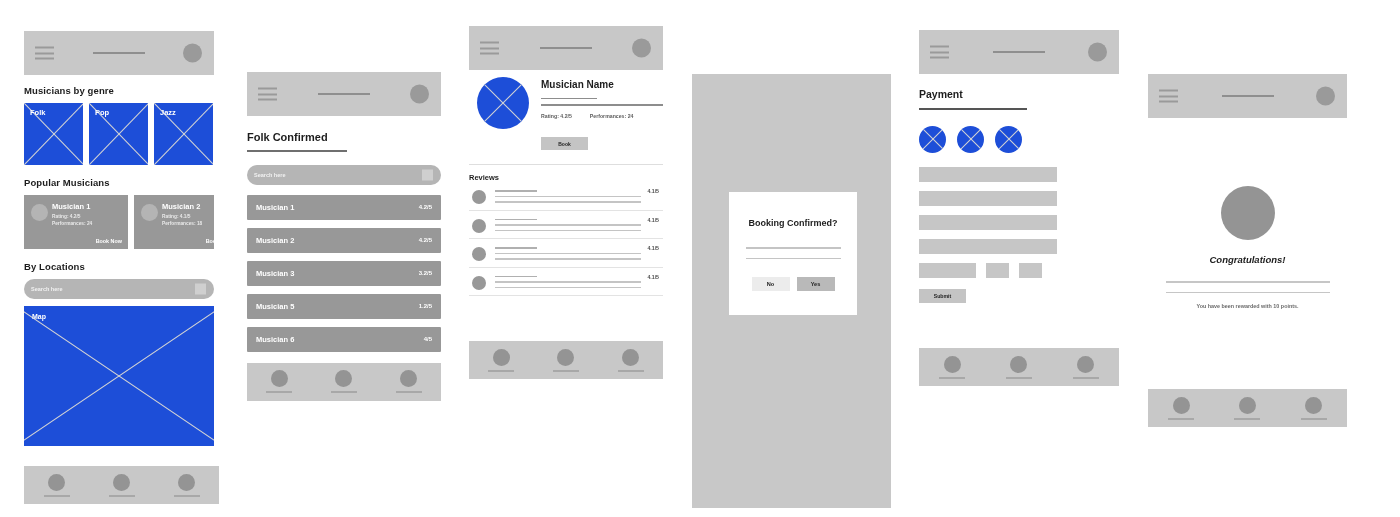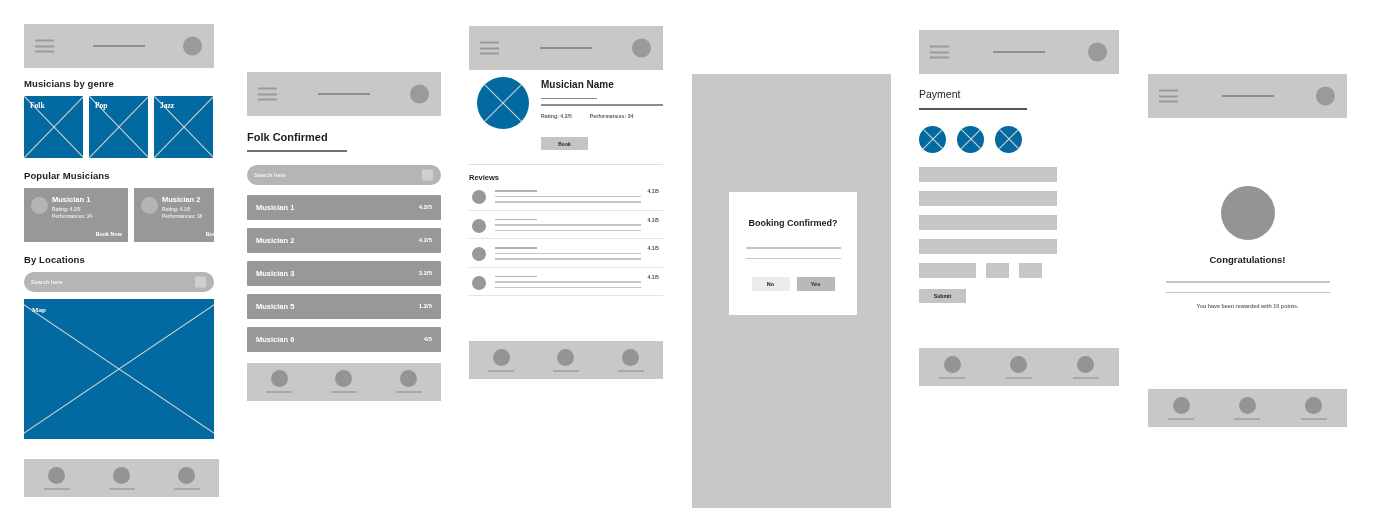--- a/index.html
+++ b/index.html
@@ -64,24 +64,23 @@
   .tabbar .tabitem .lbl { width: 26px; height: 2px; background: #a8a8a8; }
 
   .sec-title {
     font-size: 9.5px;
     color: #1d1d1d;
     font-weight: bold;
     letter-spacing: .1px;
   }
 
   .xbox {
-    background: #0369a1;
+    background: #1d4ed8;
     position: relative;
     overflow: hidden;
-    font-family: Liberation Serif, serif;
   }
   .xbox::before, .xbox::after {
     content: "";
     position: absolute;
     left: 50%; top: 50%;
     width: 145%;
     height: 1px;
     background: #d4d4d4;
     transform-origin: center;
   }
@@ -112,21 +111,21 @@
     align-items: center;
     justify-content: space-between;
     padding: 0 9px;
     box-sizing: border-box;
     border-radius: 1px;
   }
   .listrow .nm { color: #ffffff; font-size: 7.5px; font-weight: bold; }
   .listrow .rt { color: #ffffff; font-size: 6px; font-weight: bold; }
 
   
-  #screen-home { left: 24px; top: 24px; width: 190px; }
+  #screen-home { left: 24px; top: 31px; width: 190px; }
   #screen-home .genre-row { display: flex; gap: 6px; margin-top: 7px; }
   #screen-home .genre-card {
     width: 59px; height: 62px;
     --a1: 46deg; --a2: -46deg;
   }
   #screen-home .genre-card .glabel {
     position: absolute; left: 6px; top: 5px;
     color: #ffffff; font-size: 7.5px; font-weight: bold; z-index: 2;
   }
   #screen-home .pop-row { display: flex; gap: 6px; margin-top: 7px; overflow: hidden; }
@@ -214,21 +213,21 @@
   #screen-modal .dialog .btns { display: flex; gap: 7px; margin-top: 18px; }
   #screen-modal .dialog .btn {
     width: 38px; height: 14px; display: flex; align-items: center; justify-content: center;
     font-size: 5.6px; font-weight: bold; color: #1d1d1d;
   }
   #screen-modal .dialog .btn.no { background: #ececec; }
   #screen-modal .dialog .btn.yes { background: #b9b9b9; }
 
   
   #screen-pay { left: 919px; top: 30px; width: 200px; }
-  #screen-pay .page-title { font-size: 10.5px; font-weight: normal; color: #1d1d1d; margin-top: 14px; }
+  #screen-pay .page-title { font-size: 10.5px; font-weight: bold; color: #1d1d1d; margin-top: 14px; }
   #screen-pay .underline { width: 108px; height: 1.8px; background: #555; margin-top: 8px; }
   #screen-pay .methods { display: flex; gap: 11px; margin-top: 16px; }
   #screen-pay .methods .m {
     width: 27px; height: 27px; border-radius: 50%;
     --a1: 45deg; --a2: -45deg;
   }
   #screen-pay .fields { margin-top: 14px; display: flex; flex-direction: column; gap: 9px; }
   #screen-pay .field { height: 15px; background: #c6c6c6; width: 138px; }
   #screen-pay .field-row { display: flex; gap: 10px; margin-top: 9px; }
   #screen-pay .field-row .f-wide { width: 57px; height: 15px; background: #c6c6c6; }
@@ -239,21 +238,21 @@
     font-size: 5.2px; font-weight: bold; color: #1d1d1d;
   }
   #screen-pay .tabbar-abs { position: absolute; left: 0; top: 318px; width: 200px; }
 
   
   #screen-done { left: 1148px; top: 74px; width: 199px; }
   #screen-done .badge {
     width: 54px; height: 54px; border-radius: 50%; background: #949494;
     margin: 68px auto 0 auto;
   }
-  #screen-done .congrats { text-align: center; font-size: 9.5px; font-weight: bold; color: #1d1d1d; margin-top: 14px; }
+  #screen-done .congrats { text-align: center; font-size: 9.5px; font-weight: bold; color: #1d1d1d; margin-top: 14px; font-style: italic; }
   #screen-done .l1 { width: 164px; height: 1.6px; background: #c6c6c6; margin: 16px auto 0 auto; }
   #screen-done .l2 { width: 164px; height: 1.6px; background: #c6c6c6; margin: 9px auto 0 auto; }
   #screen-done .note { text-align: center; font-size: 5.4px; color: #6b6b6b; margin-top: 10px; font-weight: bold; }
   #screen-done .tabbar-abs { position: absolute; left: 0; top: 315px; width: 199px; }
 </style>
 </head>
 <body>
 
 <div class="screen" id="screen-home">
 

